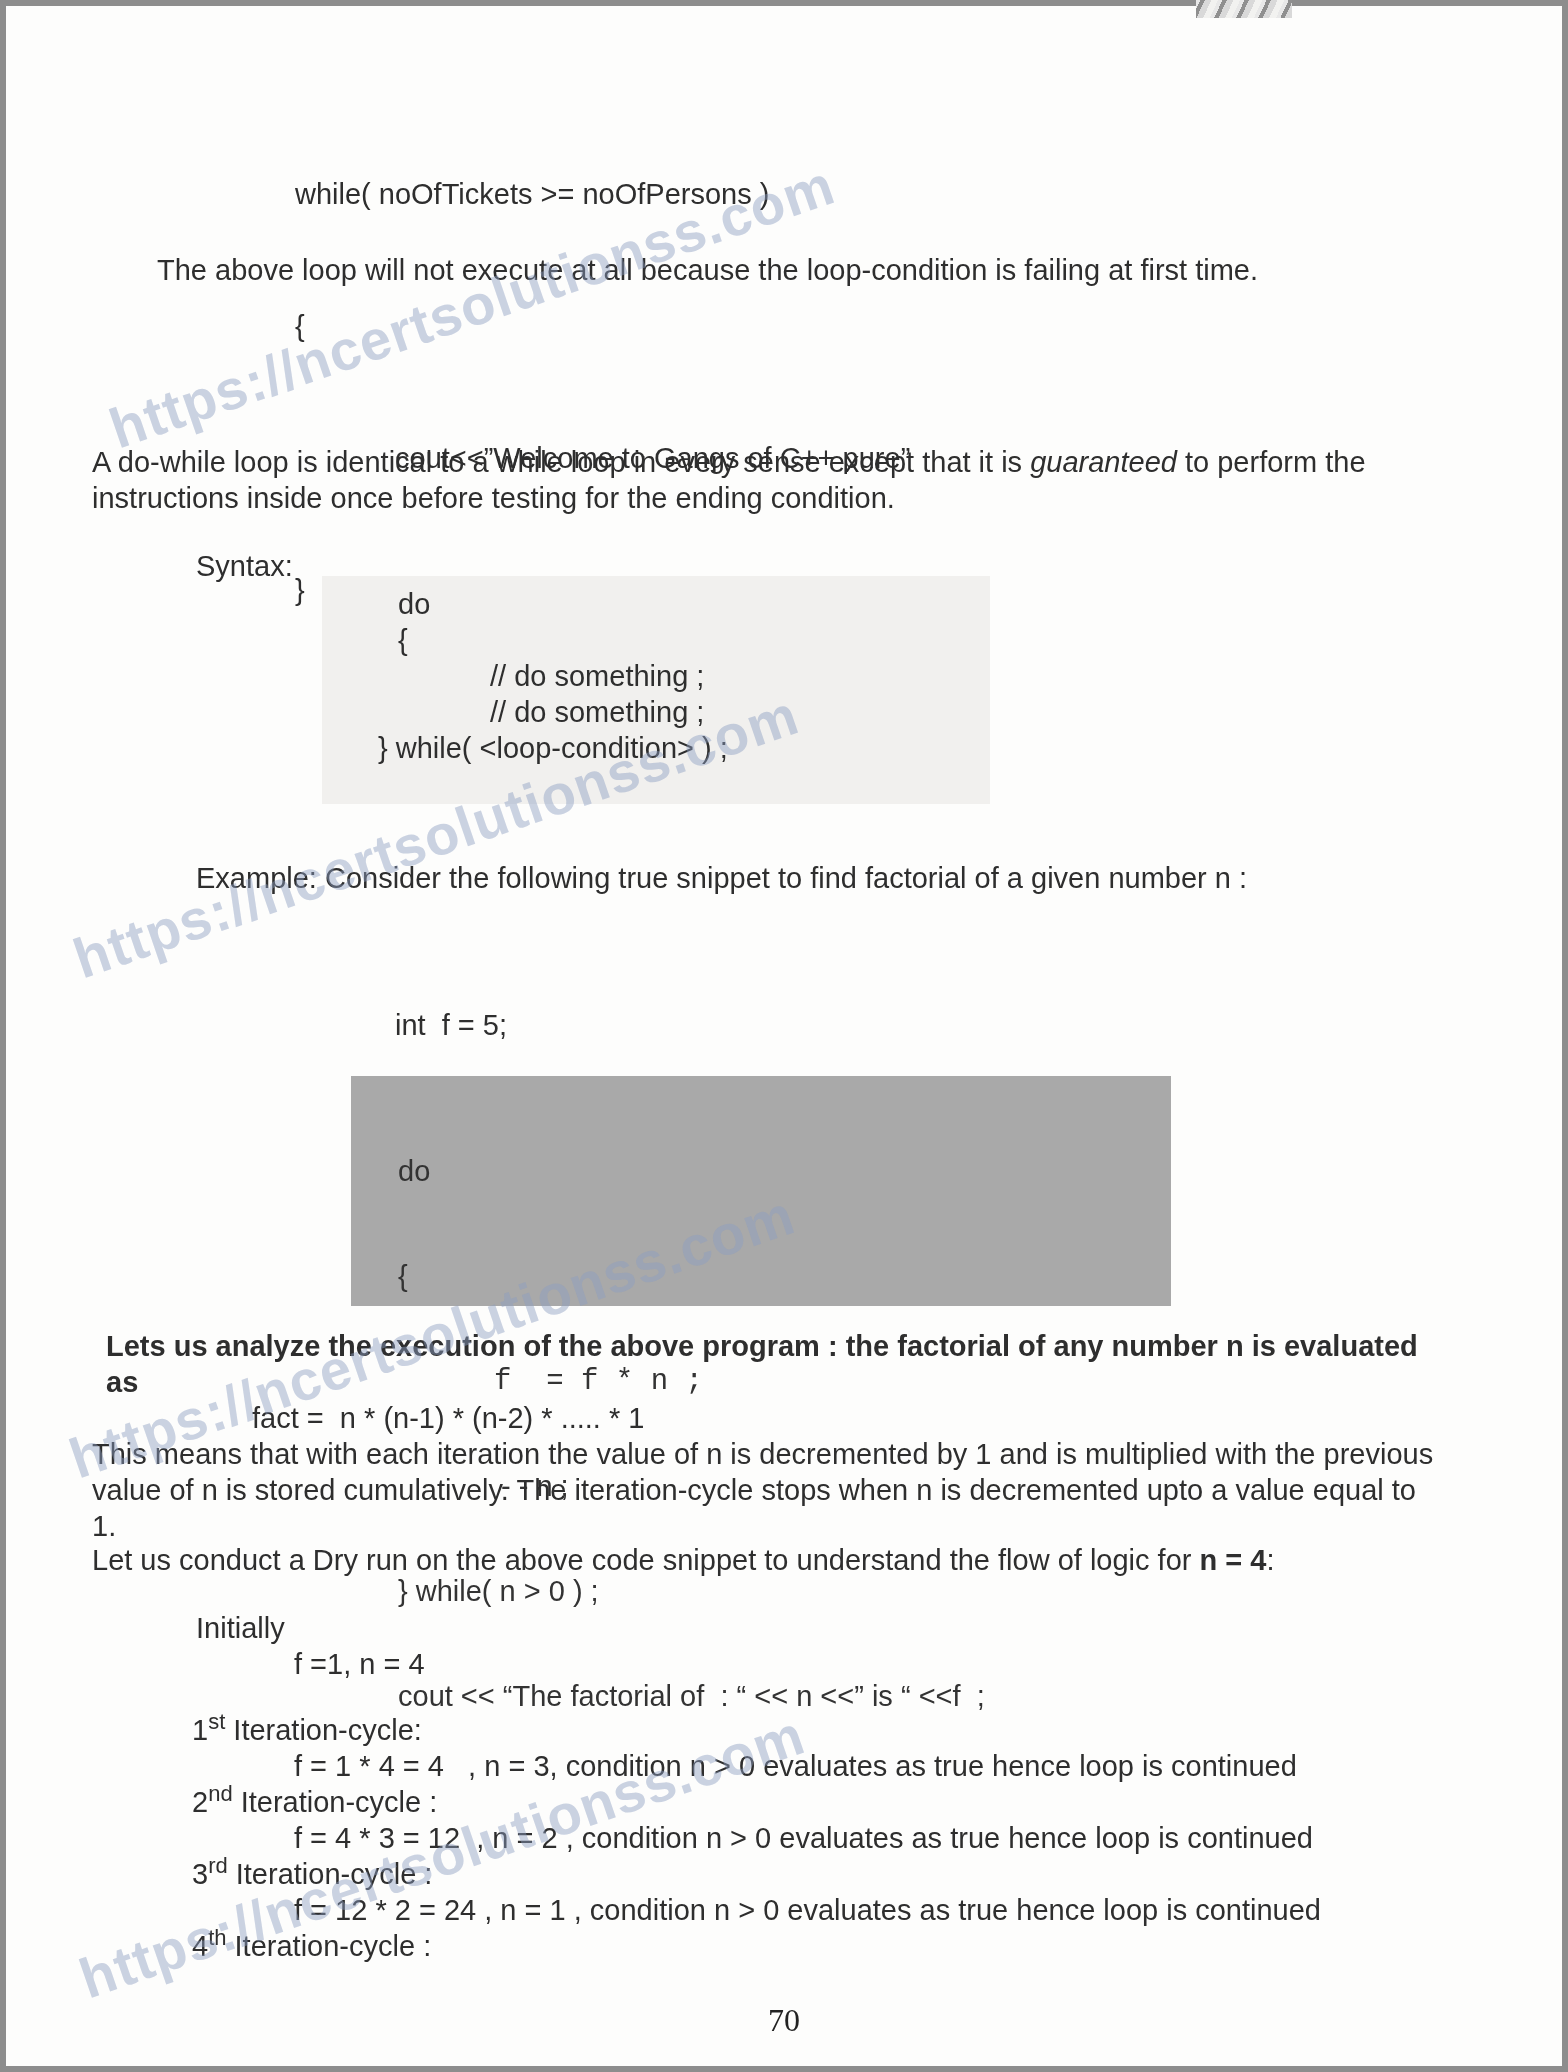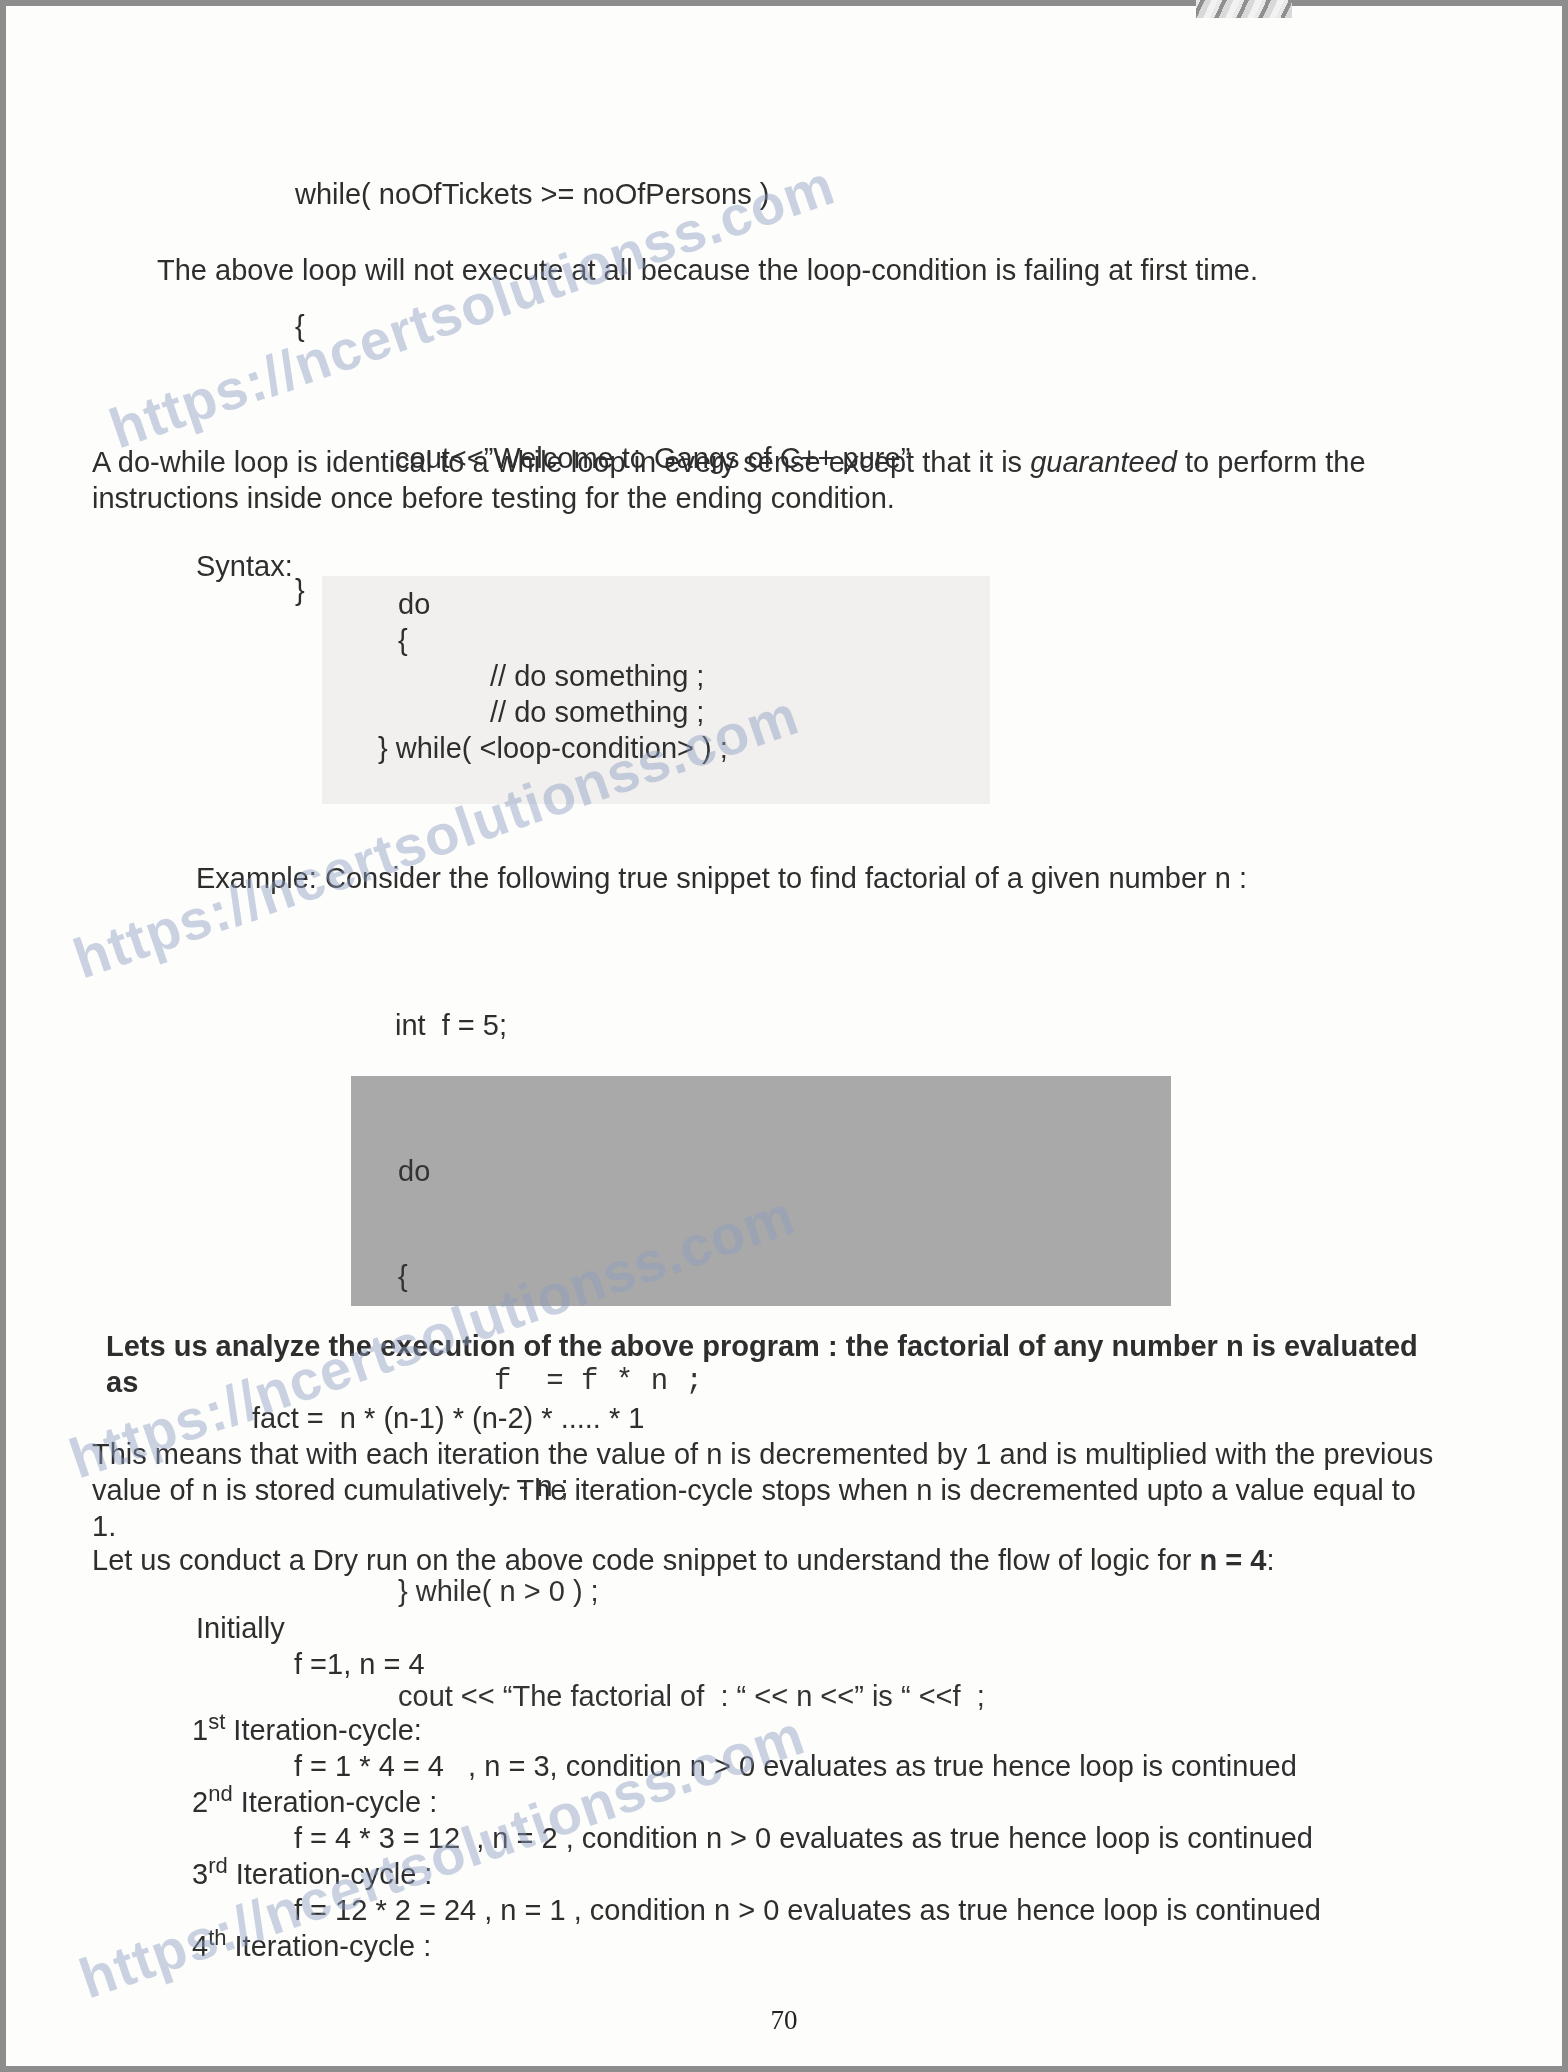--- a/index.html
+++ b/index.html
@@ -77,21 +77,21 @@
 
   .initially { left:196px; top:1610px; }
   .initially .vals { margin-left:98px; }
 
   .iters { left:192px; top:1712px; }
   .iters .detail { margin-left:102px; }
   .iters sup { font-size:22px; line-height:0; vertical-align:super; }
 
   .page-num {
     left:0; top:2002px; width:1568px; text-align:center;
-    font-family:"Liberation Serif", serif; font-size:27px; color:#222;
+    font-family:"Liberation Serif", serif; font-size:32px; color:#222;
   }
 </style>
 </head>
 <body>
 
 <div class="page">
 
   <div class="frame"></div>
   <div class="corner-graphic"></div>
 

